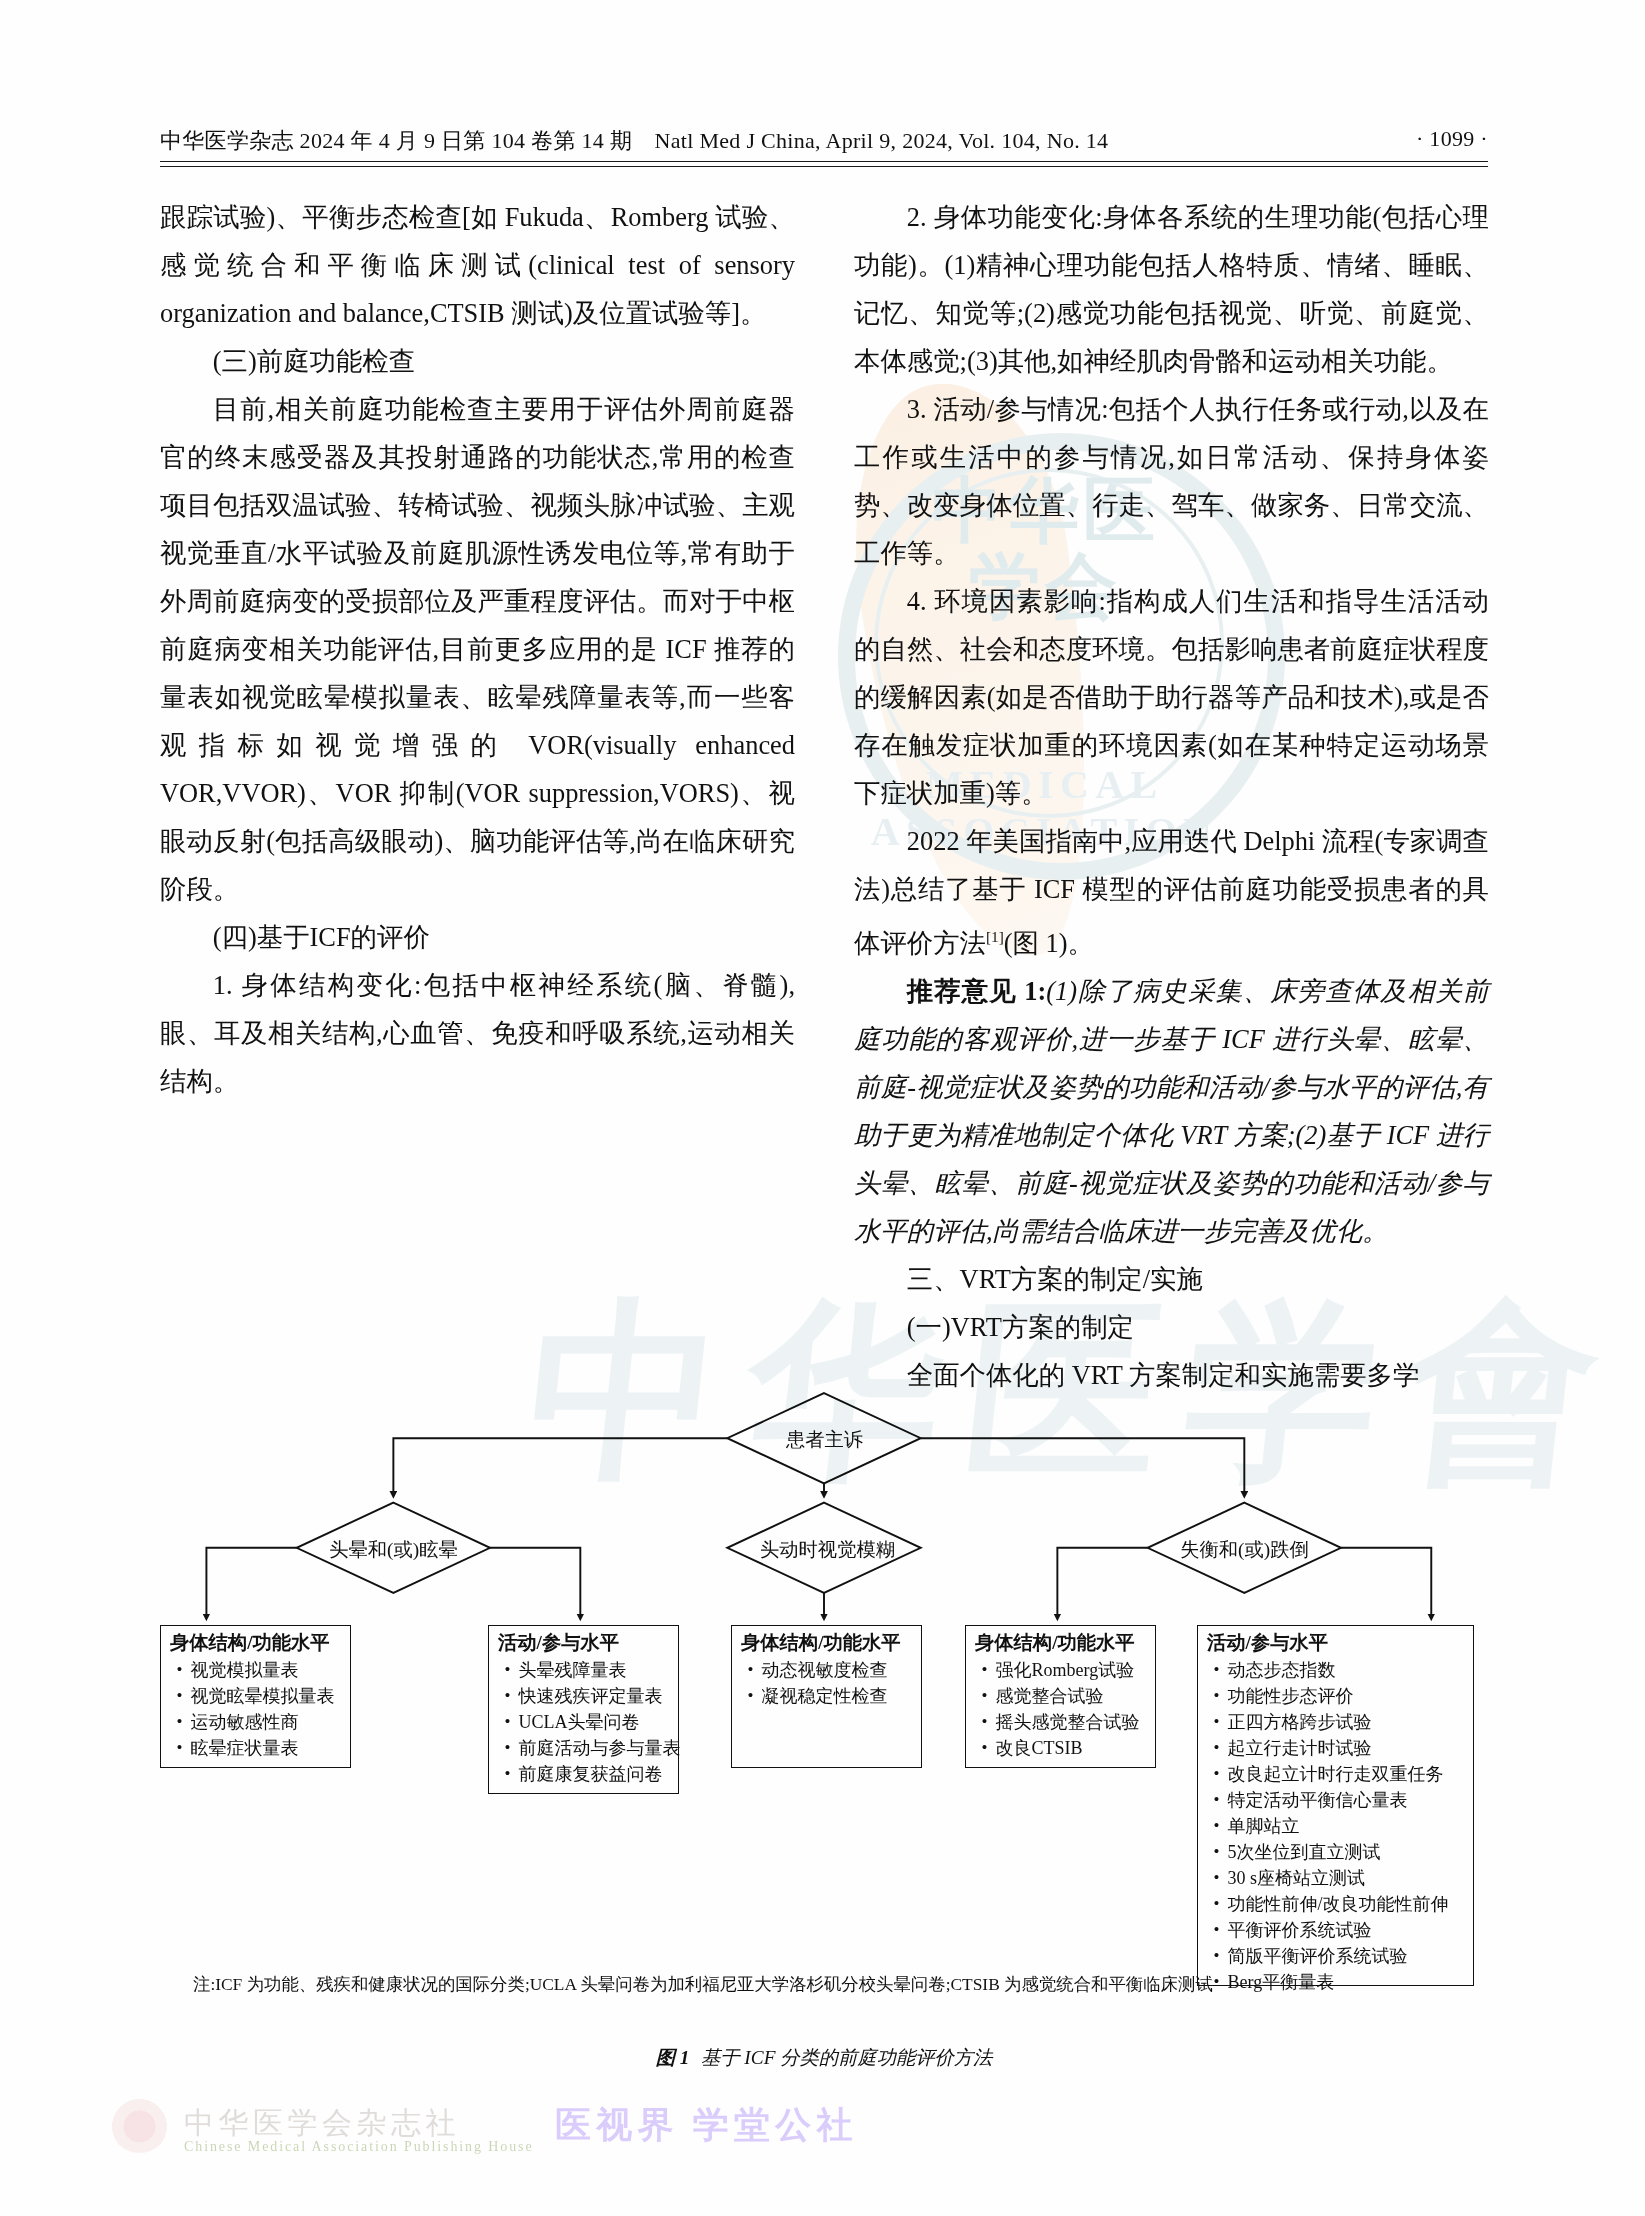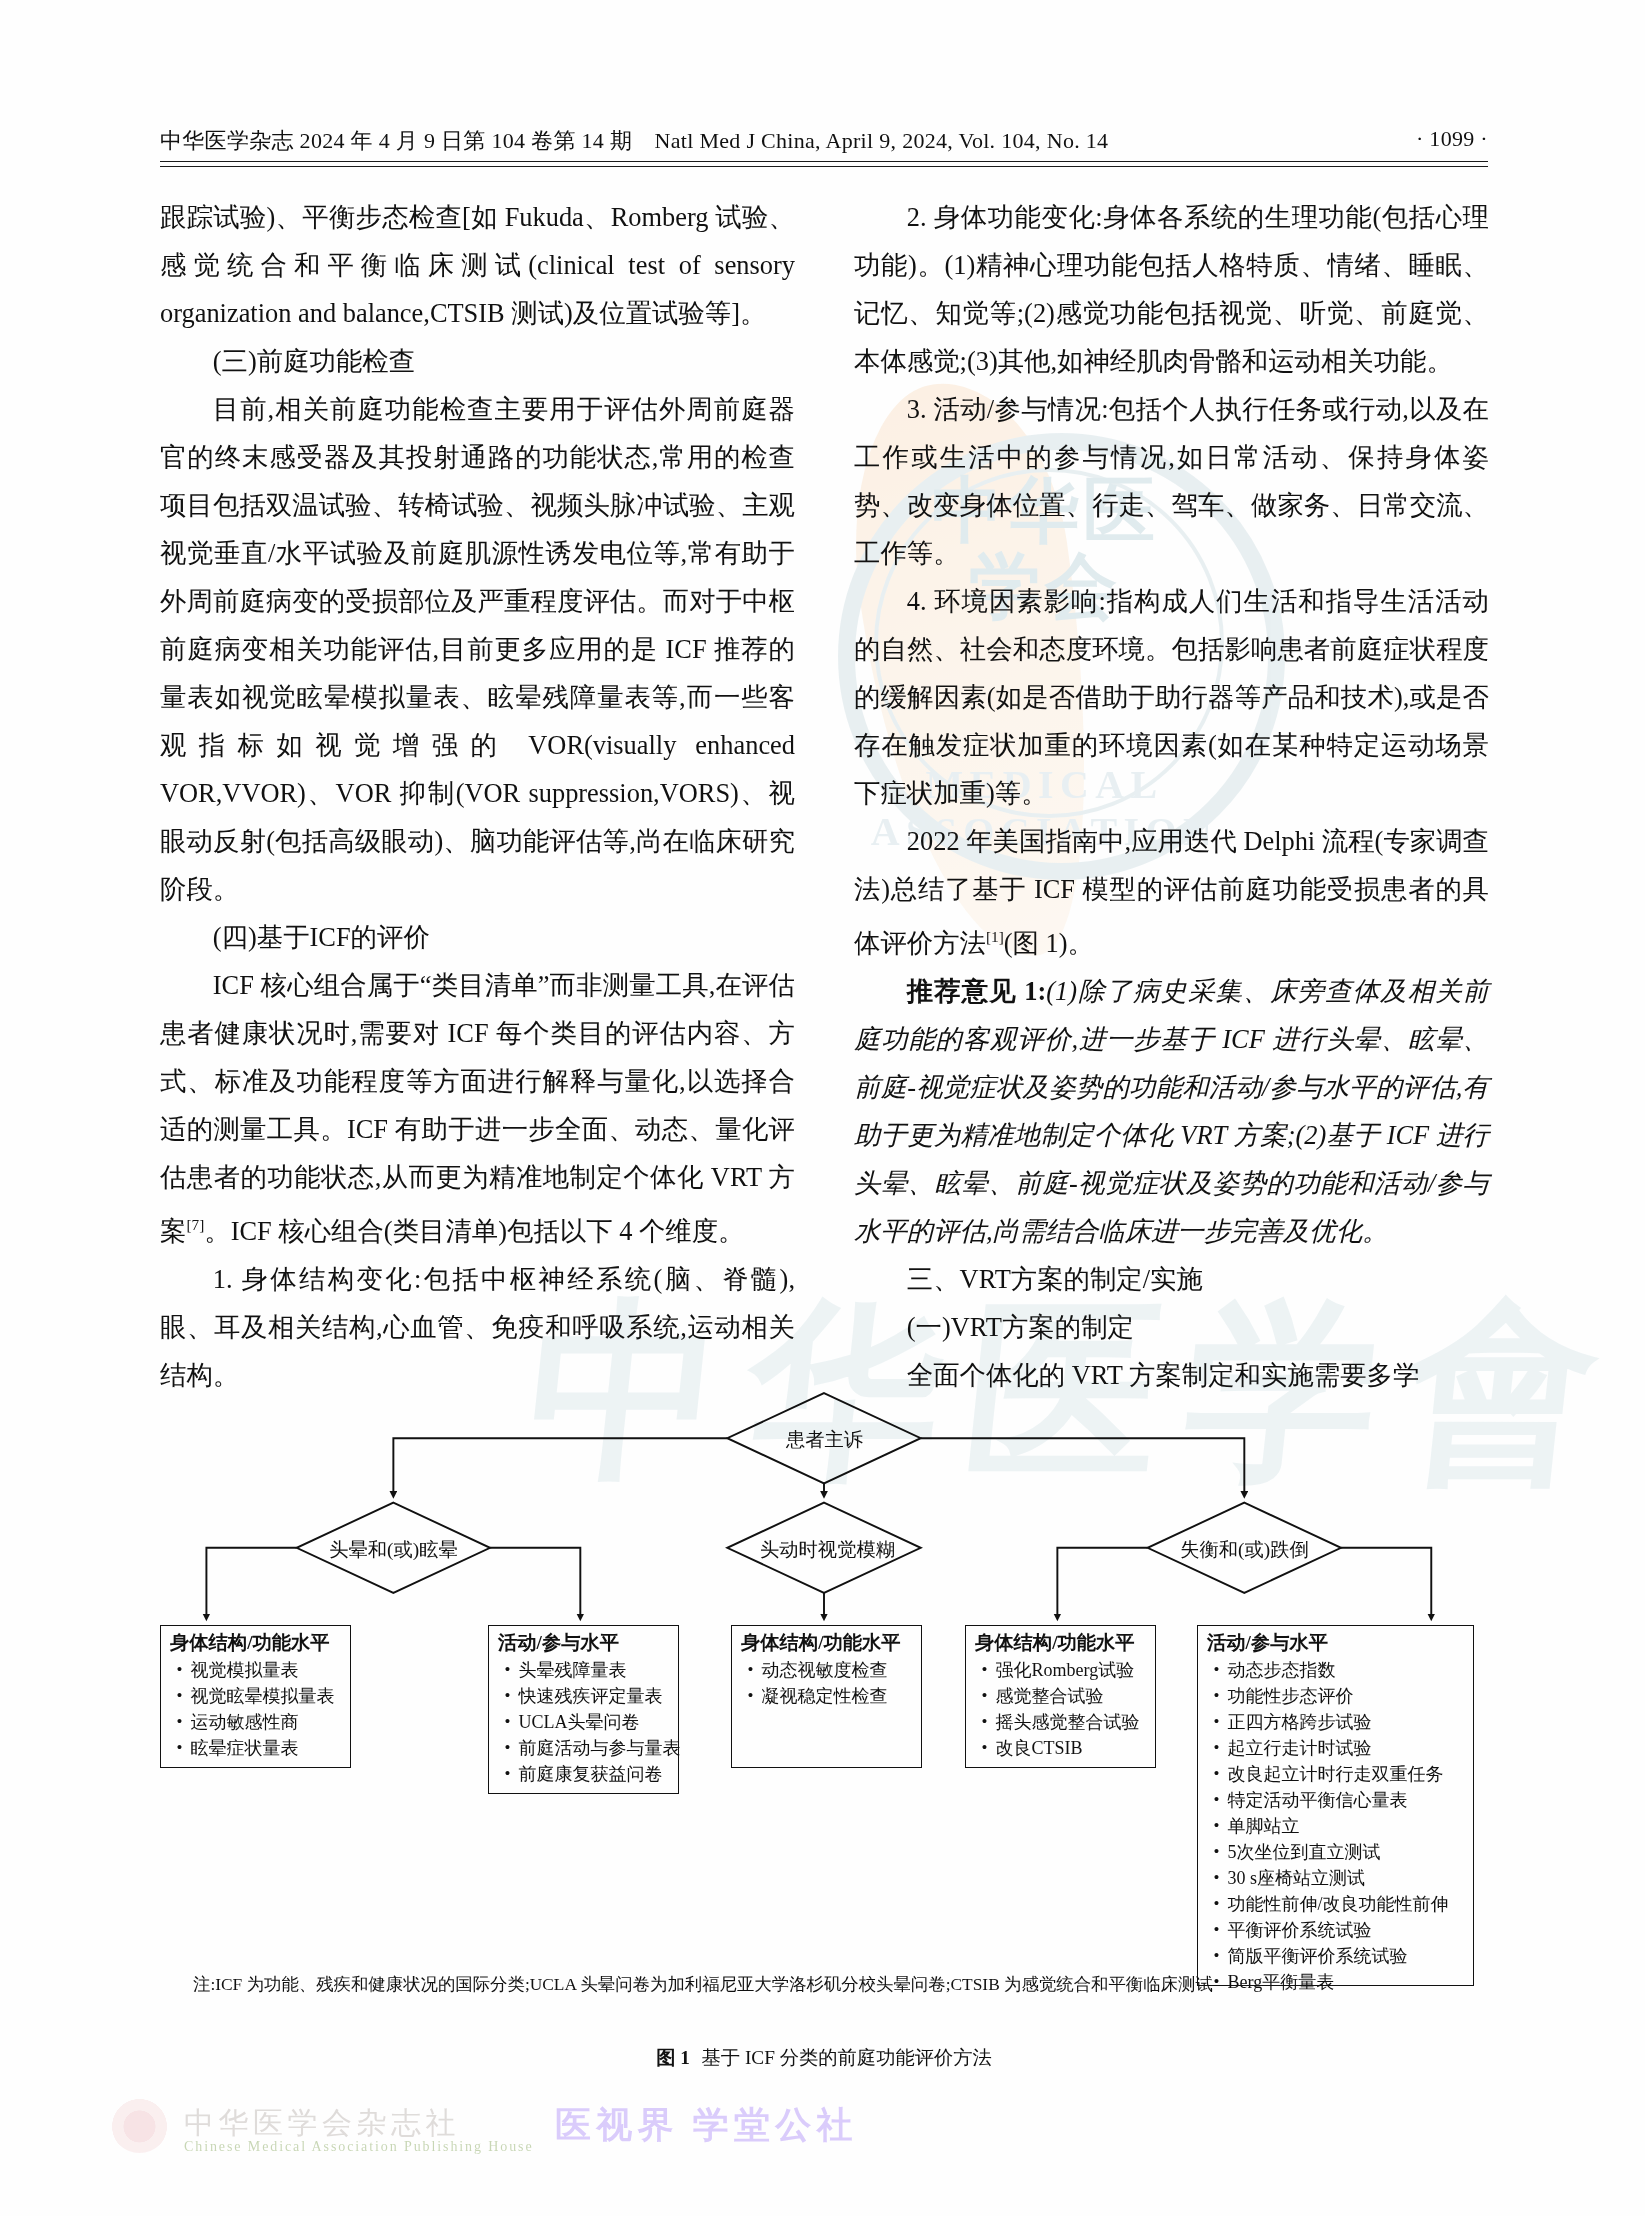--- a/index.html
+++ b/index.html
@@ -113,21 +113,21 @@
   .dia-label{
     position:absolute;font-size:19.3px;white-space:nowrap;
     text-align:center;
   }
   .fignote{
     position:absolute;left:193px;top:1967px;width:1283px;
     font-size:17.4px;line-height:34px;text-align:justify;
   }
   .figcap{
     position:absolute;left:160px;top:2044px;width:1328px;
-    text-align:center;font-size:19.3px;
+    text-align:center;font-size:19.3px;font-style:italic;
   }
   .figcap b{margin-right:11.6px;}
 </style>
 </head>
 <body>
 
 <div class="page">
 
   <div class="wm wm-seal">
     <div class="orange"></div>
@@ -152,21 +152,20 @@
     <span class="pageno">· 1099 ·</span>
     <span>中华医学杂志 2024 年 4 月 9 日第 104 卷第 14 期　Natl Med J China, April 9, 2024, Vol. 104, No. 14</span>
   </div>
   <div class="rule"></div>
 
   <div class="col left">
     <p>跟踪试验)、平衡步态检查[如 Fukuda、Romberg 试验、感觉统合和平衡临床测试(clinical test of sensory organization and balance,CTSIB 测试)及位置试验等]。</p>
     <p class="ind">(三)前庭功能检查</p>
     <p class="ind">目前,相关前庭功能检查主要用于评估外周前庭器官的终末感受器及其投射通路的功能状态,常用的检查项目包括双温试验、转椅试验、视频头脉冲试验、主观视觉垂直/水平试验及前庭肌源性诱发电位等,常有助于外周前庭病变的受损部位及严重程度评估。而对于中枢前庭病变相关功能评估,目前更多应用的是 ICF 推荐的量表如视觉眩晕模拟量表、眩晕残障量表等,而一些客观指标如视觉增强的 VOR(visually enhanced VOR,VVOR)、VOR 抑制(VOR suppression,VORS)、视眼动反射(包括高级眼动)、脑功能评估等,尚在临床研究阶段。</p>
     <p class="ind">(四)基于ICF的评价</p>
-    <p class="ind"><span>ICF 核心组合属于“类目清单”而非测量工具,在评估患者健康状况时,需要对 ICF 每个类目的评估内容、方式、标准及功能程度等方面进行解释与量化,以选择合适的测量工具。ICF 有助于进一步全面、动态、量化评估患者的功能状态,从而更为精准地制定个体化 VRT 方案</span><sup>[7]</sup><span>。ICF 核心组合(类目清单)包括以下 4 个维度。</span></p>
     <p class="ind">1. 身体结构变化:包括中枢神经系统(脑、脊髓),眼、耳及相关结构,心血管、免疫和呼吸系统,运动相关结构。</p>
   </div>
 
   <div class="col right">
     <p class="ind">2. 身体功能变化:身体各系统的生理功能(包括心理功能)。(1)精神心理功能包括人格特质、情绪、睡眠、记忆、知觉等;(2)感觉功能包括视觉、听觉、前庭觉、本体感觉;(3)其他,如神经肌肉骨骼和运动相关功能。</p>
     <p class="ind">3. 活动/参与情况:包括个人执行任务或行动,以及在工作或生活中的参与情况,如日常活动、保持身体姿势、改变身体位置、行走、驾车、做家务、日常交流、工作等。</p>
     <p class="ind">4. 环境因素影响:指构成人们生活和指导生活活动的自然、社会和态度环境。包括影响患者前庭症状程度的缓解因素(如是否借助于助行器等产品和技术),或是否存在触发症状加重的环境因素(如在某种特定运动场景下症状加重)等。</p>
     <p class="ind"><span>2022 年美国指南中,应用迭代 Delphi 流程(专家调查法)总结了基于 ICF 模型的评估前庭功能受损患者的具体评价方法</span><sup>[1]</sup><span>(图 1)。</span></p>
     <p class="ind kai"><b>推荐意见 1:</b><span>(1)除了病史采集、床旁查体及相关前庭功能的客观评价,进一步基于 ICF 进行头晕、眩晕、前庭-视觉症状及姿势的功能和活动/参与水平的评估,有助于更为精准地制定个体化 VRT 方案;(2)基于 ICF 进行头晕、眩晕、前庭-视觉症状及姿势的功能和活动/参与水平的评估,尚需结合临床进一步完善及优化。</span></p>
     <p class="ind">三、VRT方案的制定/实施</p>

